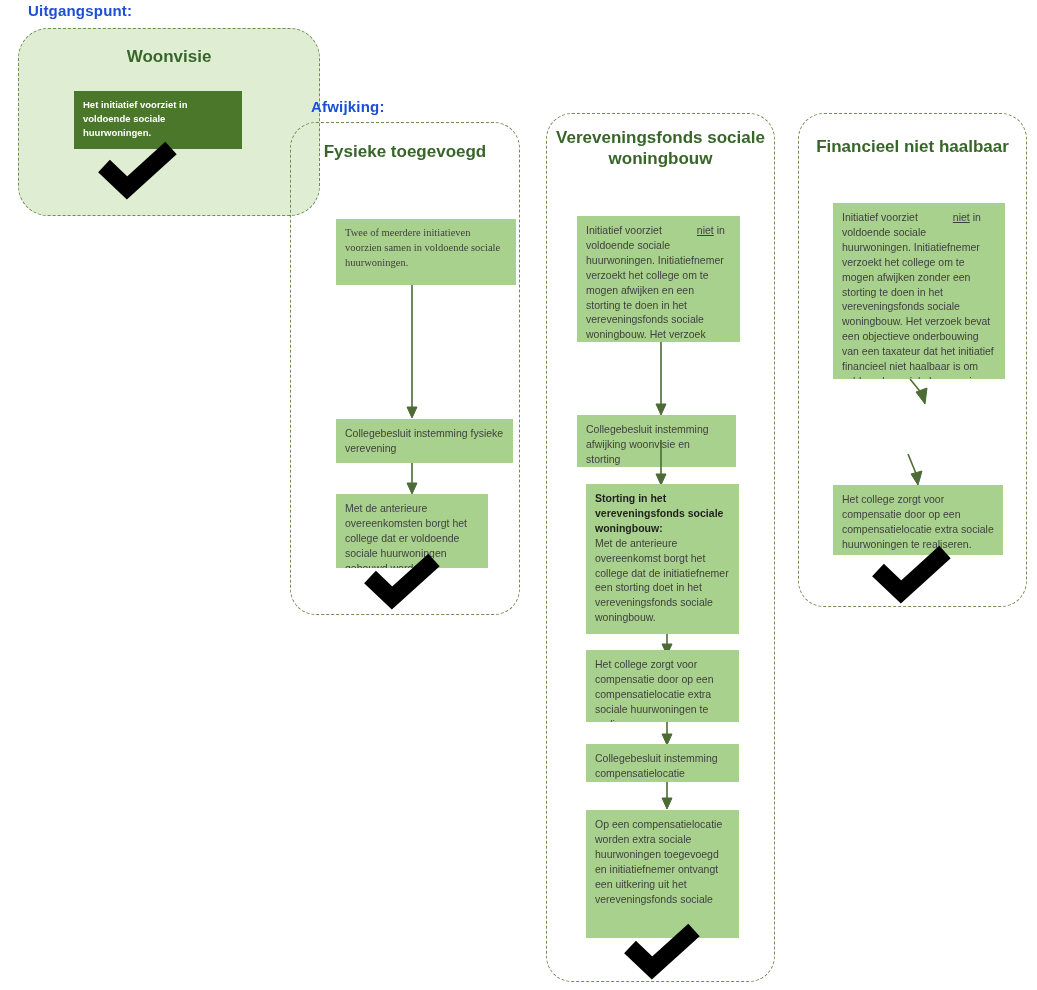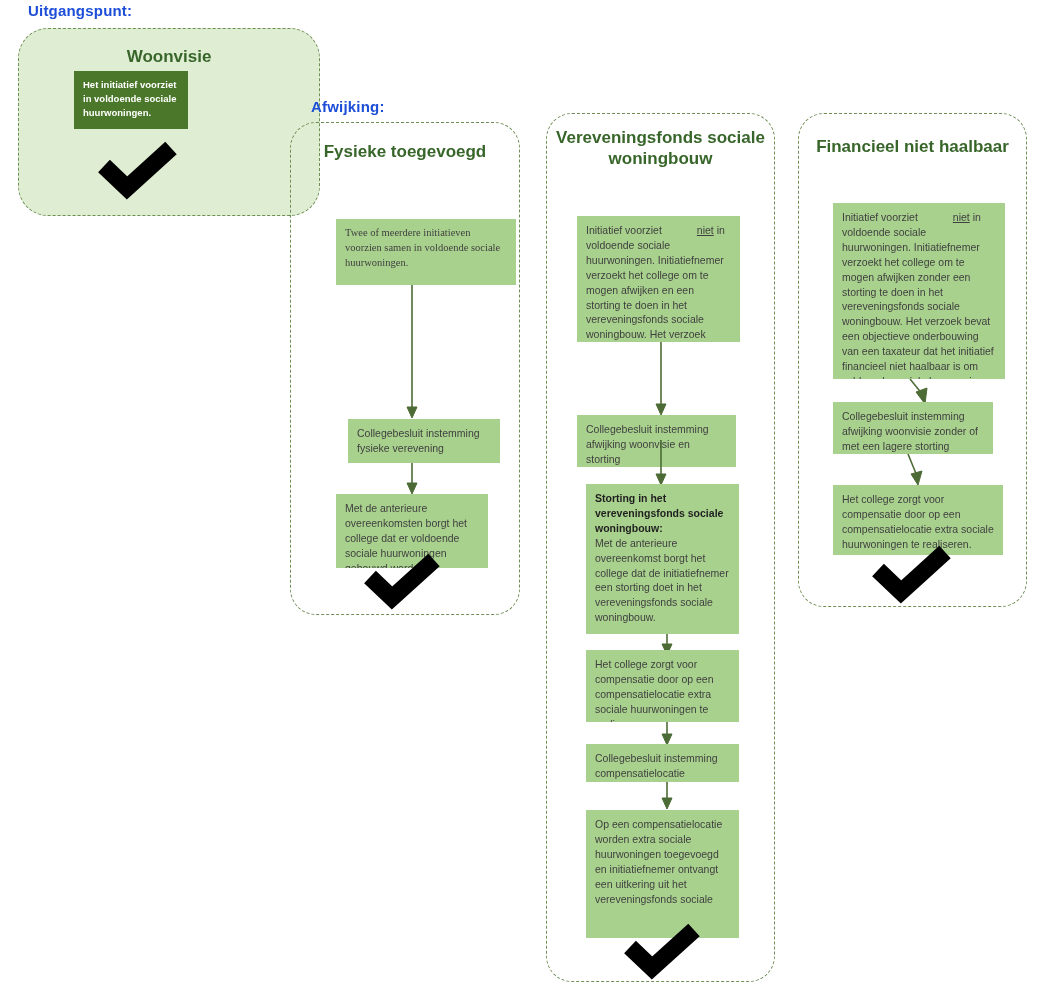--- a/index.html
+++ b/index.html
@@ -92,40 +92,40 @@
 <body>
 
 <div id="canvas">
 
   <div class="section-label" style="left:28px; top:2px;">Uitgangspunt:</div>
 
   <div class="lane filled" style="left:18px; top:28px; width:302px; height:188px;">
     <div class="lane-title" style="top:17px;">Woonvisie</div>
   </div>
 
-  <div class="node dark" style="left:74px; top:71px; width:114px; height:58px;">Het initiatief voorziet in voldoende sociale huurwoningen.</div>
+  <div class="node dark" style="left:74px; top:91px; width:168px; height:58px;">Het initiatief voorziet in voldoende sociale huurwoningen.</div>
 
   <svg class="check" style="left:98px; top:146px;" width="80" height="48" viewBox="0 0 80 48">
     <path d="M6 20 L29 42 L73 2"></path>
   </svg>
 
   <div class="section-label" style="left:311px; top:98px;">Afwijking:</div>
 
   <div class="lane" style="left:290px; top:122px; width:230px; height:493px;">
     <div class="lane-title" style="top:18px;">Fysieke toegevoegd</div>
   </div>
 
   <div class="node" style="left:336px; top:219px; width:180px; height:66px;font-family:Liberation Serif, serif;">Twee of meerdere initiatieven voorzien samen in voldoende sociale huurwoningen.</div>
 
   <svg class="arrow" style="left:404px; top:285px;" width="16" height="134" viewBox="0 0 16 134">
     <line x1="8" y1="0" x2="8" y2="124" stroke-width="1.6"></line>
     <polygon points="3,122 13,122 8,133"></polygon>
   </svg>
 
-  <div class="node" style="left:336px; top:419px; width:152px; height:44px;margin-left:12px;">Collegebesluit instemming fysieke verevening</div>
+  <div class="node" style="left:336px; top:419px; width:177px; height:44px;">Collegebesluit instemming fysieke verevening</div>
 
   <svg class="arrow" style="left:404px; top:463px;" width="16" height="32" viewBox="0 0 16 32">
     <line x1="8" y1="0" x2="8" y2="22" stroke-width="1.6"></line>
     <polygon points="3,20 13,20 8,31"></polygon>
   </svg>
 
   <div class="node" style="left:336px; top:494px; width:152px; height:74px;">Met de anterieure overeenkomsten borgt het college dat er voldoende sociale huurwoningen gebouwd worden.</div>
 
   <svg class="check" style="left:364px; top:558px;" width="76" height="46" viewBox="0 0 76 46">
     <path d="M6 19 L28 40 L70 2"></path>
@@ -185,21 +185,20 @@
     <div class="lane-title" style="top:22px;">Financieel niet haalbaar</div>
   </div>
 
   <div class="node" style="left:833px; top:203px; width:172px; height:176px;">Initiatief voorziet <u>niet</u> in voldoende sociale huurwoningen. Initiatiefnemer verzoekt het college om te mogen afwijken zonder een storting te doen in het vereveningsfonds sociale woningbouw. Het verzoek bevat een objectieve onderbouwing van een taxateur dat het initiatief financieel niet haalbaar is om voldoende sociale huurwoningen te realiseren.</div>
 
   <svg class="arrow" style="left:906px; top:379px;" width="26" height="26" viewBox="0 0 26 26">
     <line x1="4" y1="0" x2="17" y2="16" stroke-width="1.6"></line>
     <polygon points="10,13 21,9 19,25"></polygon>
   </svg>
 
-  <div class="node" style="left:833px; top:402px; width:160px; height:52px;">Collegebesluit instemming afwijking woonvisie zonder of met een lagere storting</div>
 
   <svg class="arrow" style="left:904px; top:454px;" width="24" height="32" viewBox="0 0 24 32">
     <line x1="4" y1="0" x2="13" y2="22" stroke-width="1.6"></line>
     <polygon points="7,20 18,17 14,31"></polygon>
   </svg>
 
   <div class="node" style="left:833px; top:485px; width:170px; height:70px;">Het college zorgt voor compensatie door op een compensatielocatie extra sociale huurwoningen te realiseren.</div>
 
   <svg class="check" style="left:872px; top:550px;" width="80" height="48" viewBox="0 0 80 48">
     <path d="M6 20 L29 42 L73 2"></path>

